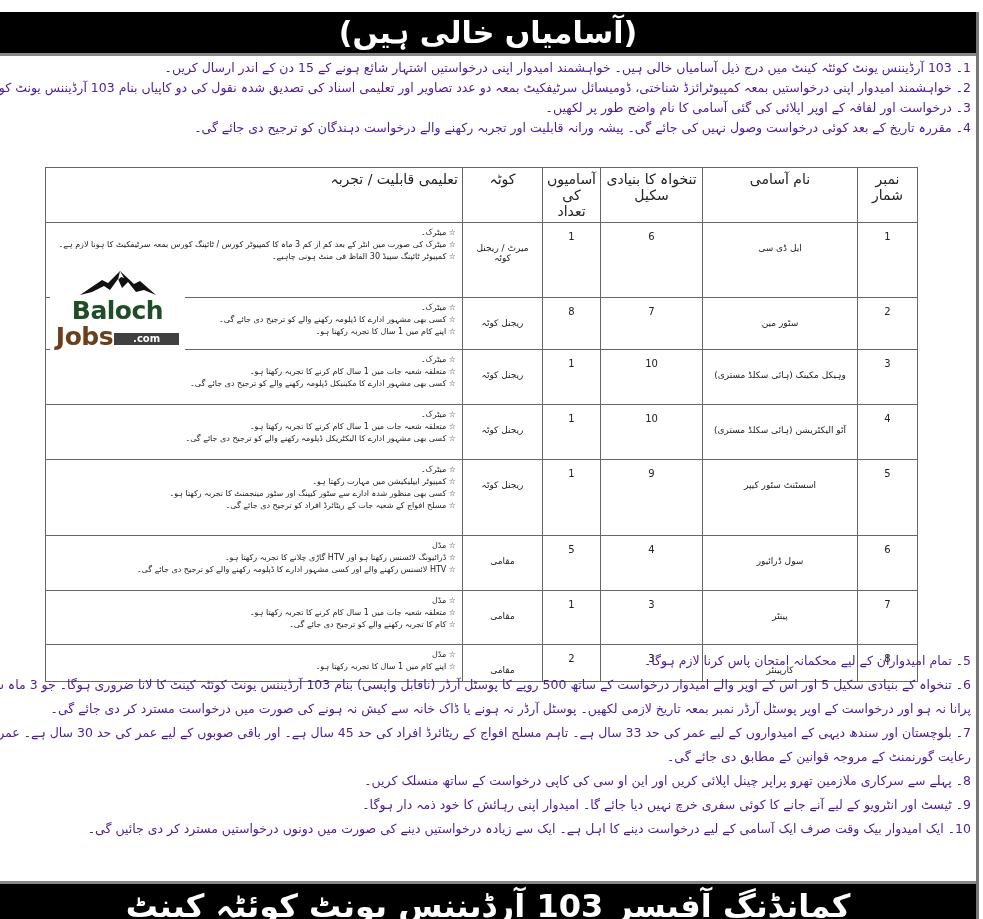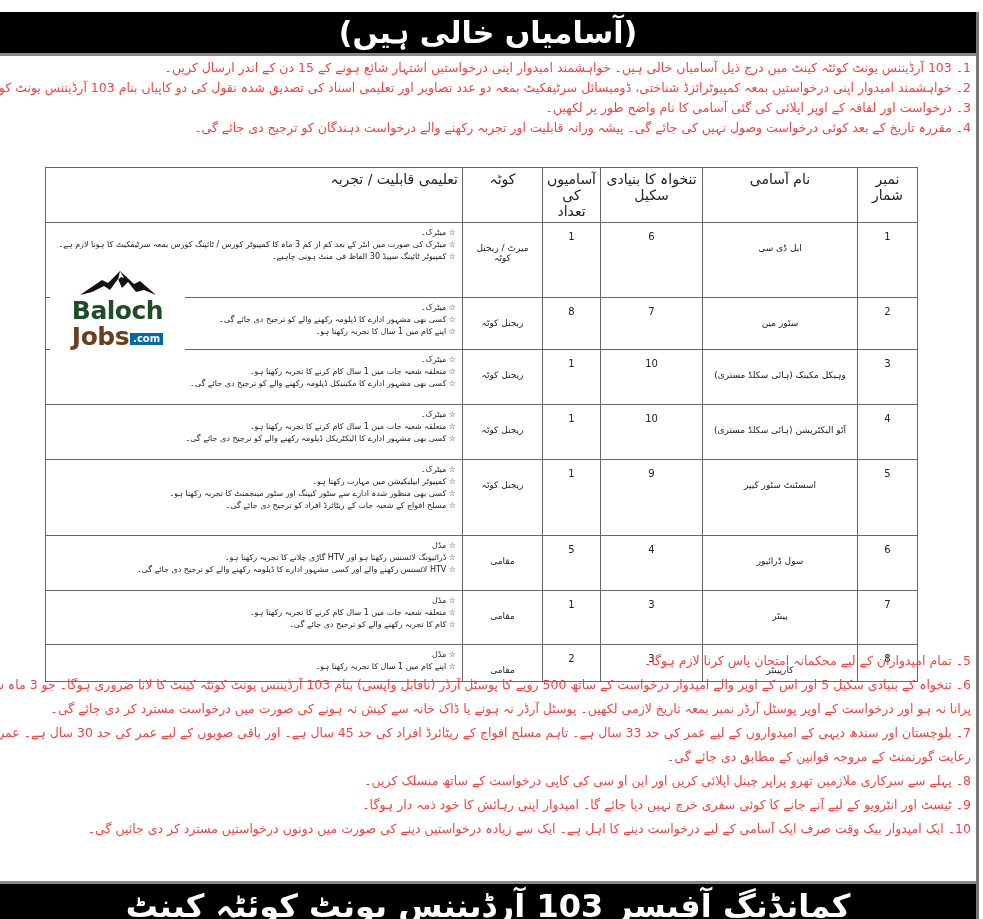--- a/index.html
+++ b/index.html
@@ -2,36 +2,36 @@
 <html><head>
 <meta charset="utf-8">
 <style>
   * { box-sizing: border-box; margin: 0; padding: 0; }
   html, body { width: 983px; height: 919px; background: #ffffff; overflow: hidden; }
   body { font-family: "DejaVu Sans", sans-serif; color: #1a1a1a; position: relative; }
   .page { position: absolute; left: 0; top: 0; width: 983px; height: 701px; background: #fff; margin-top: 12px; }
   .right-rule { position: absolute; left: 976px; top: 0; width: 3px; height: 919px; background: #777; }
   .banner-top { position: absolute; left: 0; top: 0; width: 976px; height: 44px; background: #000; border-bottom: 3px solid #888; display: flex; align-items: center; justify-content: center; }
   .banner-top span { color: #fff; font-size: 30px; font-weight: bold; letter-spacing: 1px; direction: rtl; }
-  .notes { position: absolute; right: 12px; direction: rtl; text-align: right; font-size: 12.5px; line-height: 20px; color: #ef4444; }
+  .notes { position: absolute; right: 12px; direction: rtl; text-align: right; font-size: 12.5px; line-height: 20px; color: #4c1d95; }
   .notes p { white-space: nowrap; }
   .notes-top { top: 46px; width: 960px; }
   .notes-bottom { top: 637px; width: 965px; line-height: 24px; }
   table.jobs { position: absolute; left: 45px; top: 155px; width: 872px; border-collapse: collapse; direction: rtl; table-layout: fixed; }
   table.jobs td, table.jobs th { border: 1.5px solid #666; vertical-align: top; font-size: 9px; font-weight: normal; text-align: center; padding: 3px 4px; color: #222; }
   table.jobs th { height: 20px; font-size: 14px; }
   table.jobs td.qual { text-align: right; font-size: 8px; line-height: 12px; padding: 4px 6px; }
   table.jobs td.num { font-size: 10px; padding-top: 8px; }
   table.jobs td.name, table.jobs td.quota { font-size: 9px; padding-top: 20px; }
   .logo { position: absolute; left: 50px; top: 250px; width: 135px; height: 105px; background: #fff; display: flex; flex-direction: column; align-items: center; justify-content: flex-start; padding-top: 8px; }
   .logo svg { display: block; }
   .logo .l1 { font-family: "DejaVu Sans", sans-serif; font-weight: bold; color: #1f4d25; font-size: 25px; line-height: 26px; margin-top: 2px; letter-spacing: -0.5px; }
   .logo .l2 { display: flex; align-items: flex-end; line-height: 26px; }
   .logo .jobs { font-family: "DejaVu Sans", sans-serif; font-weight: bold; color: #6b3f1d; font-size: 25px; letter-spacing: -0.5px; }
-  .logo .com { background: #0369a1; color: #fff; font-size: 10px; font-weight: bold; padding: 0 3px; margin-left: 1px; margin-bottom: 5px; line-height: 12px; }
+  .logo .com { background: #404040; color: #fff; font-size: 10px; font-weight: bold; padding: 0 19px; margin-left: 1px; margin-bottom: 5px; line-height: 12px; }
   .banner-bottom { position: absolute; left: 0; top: 869px; width: 976px; height: 47px; background: #000; border-top: 3px solid #888; display: flex; align-items: center; justify-content: center; }
   .banner-bottom span { color: #fff; font-size: 32px; font-weight: bold; direction: rtl; letter-spacing: 1px; }
 </style>
 </head>
 <body>
 
 <div class="page">
   <div class="right-rule"></div>
 
   <div class="banner-top">

